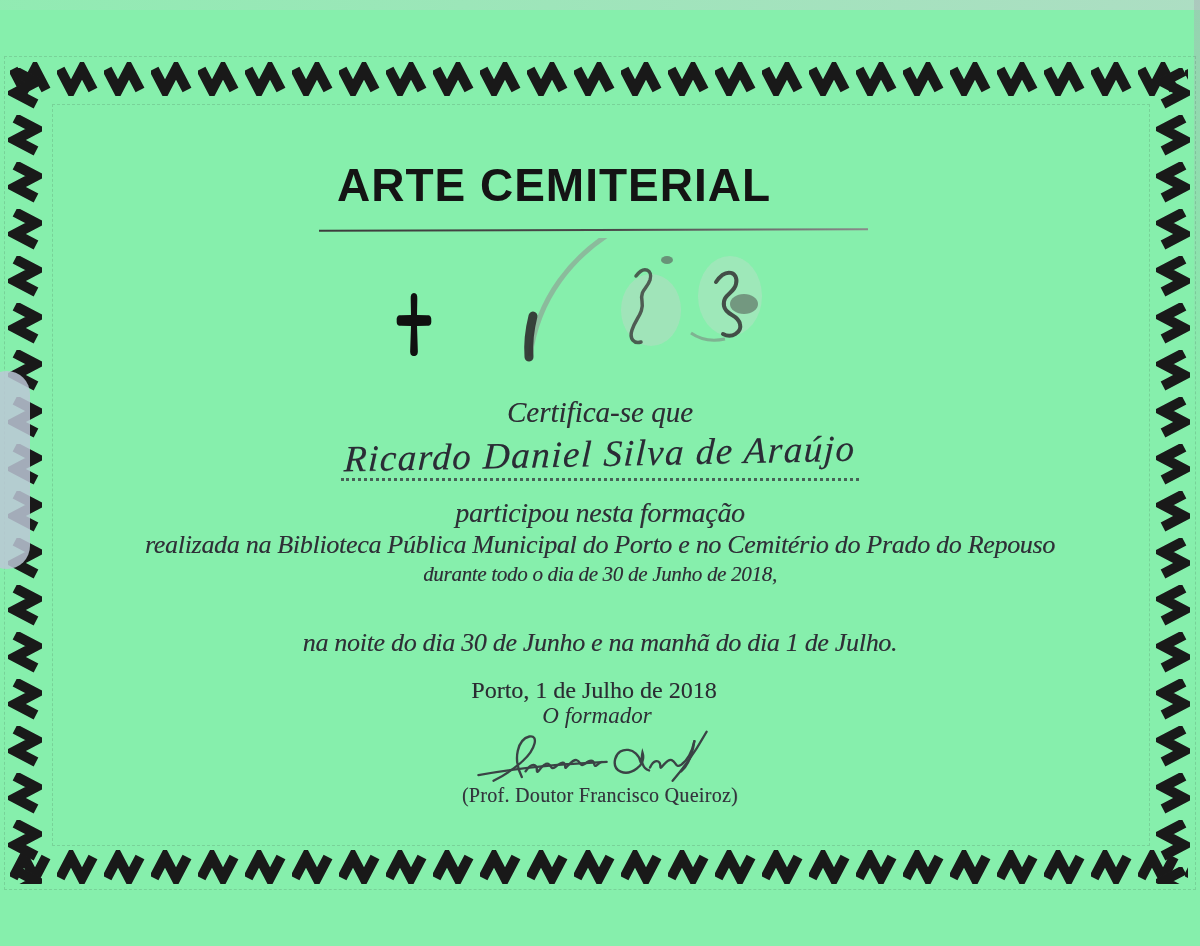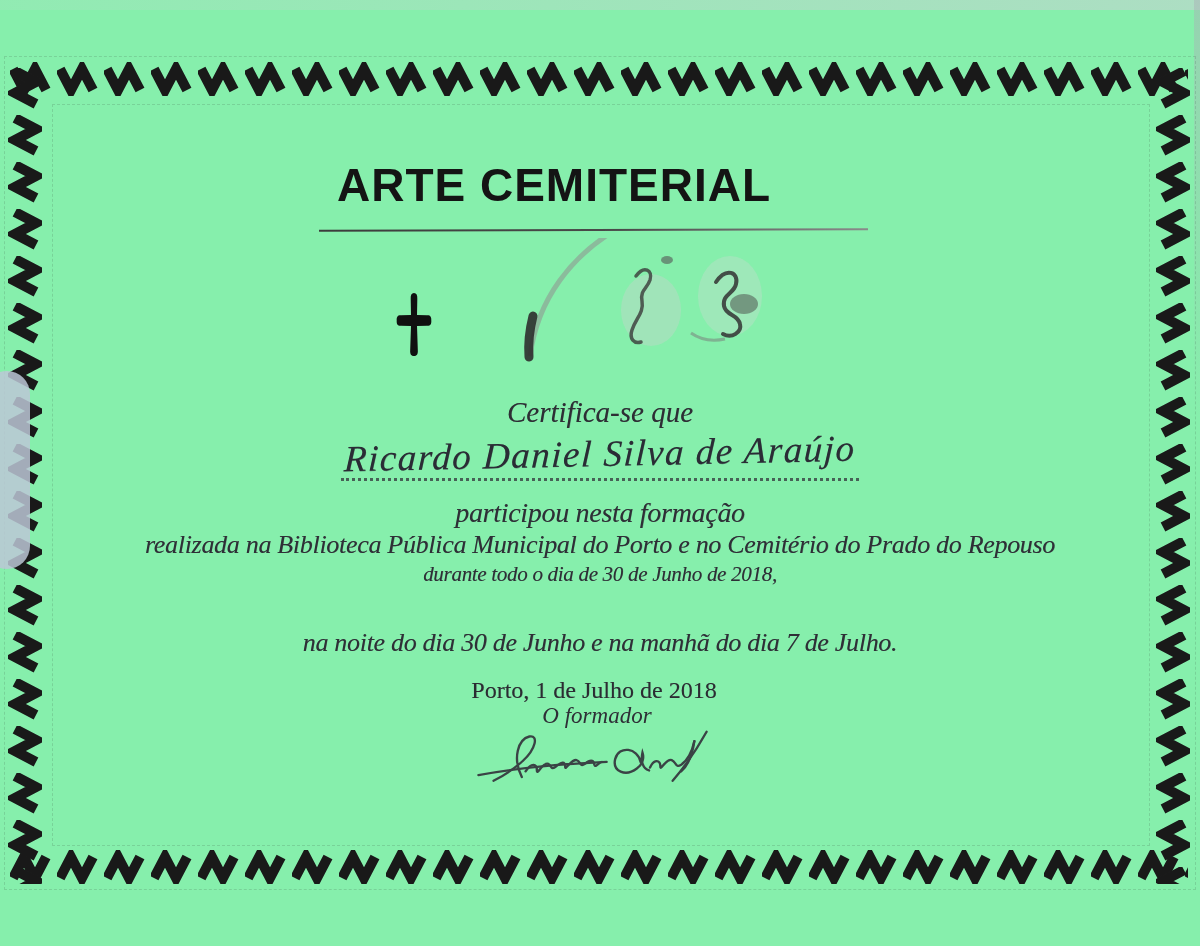--- a/index.html
+++ b/index.html
@@ -159,33 +159,34 @@
 
   <div class="certify">Certifica-se que</div>
 
   <div class="name-line">
     <span class="participant-name">Ricardo Daniel Silva de Araújo</span>
   </div>
 
   <div class="body-line bl-0">participou nesta formação</div>
   <div class="body-line bl-1">realizada na Biblioteca Pública Municipal do Porto e no Cemitério do Prado do Repouso</div>
   <div class="body-line bl-2">durante todo o dia de 30 de Junho de 2018,</div>
-  <div class="body-line bl-4">na noite do dia 30 de Junho e na manhã do dia 7 de Julho.</div>
+  <div class="body-line bl-4">na noite do dia 30 de Junho e na manhã do dia 1 de Julho.</div>
 
   <div class="place-date">Porto, 1 de Julho de 2018</div>
   <div class="signer-role">O formador</div>
 
   <svg class="signature" viewBox="0 0 292 70">
     <g fill="none" stroke="#34353d" stroke-width="2.5" stroke-linecap="round" opacity="0.92">
       <path d="M16,50 C60,42 105,38 152,36"></path>
       <path d="M62,52 C52,32 58,12 70,9 C80,7 77,22 63,35 C53,44 42,51 32,56"></path>
       <path d="M66,46 c6,-9 12,-9 12,-1 c0,6 6,-9 12,-7 c4,2 2,7 8,3 c6,-5 10,-6 10,0 c0,5 6,-8 12,-7 c5,1 3,8 9,4 c5,-4 9,-5 10,1 c1,4 5,-3 8,-3"></path>
       <path d="M188,36 c-3,-15 -23,-18 -27,-3 c-3,13 11,19 23,10 c6,-4 8,-11 6,-17 c-2,9 0,17 7,19"></path>
       <path d="M198,42 c4,-9 11,-9 11,-1 c0,5 6,-9 12,-7 c5,2 4,9 10,5 c7,-5 12,-16 14,-25"></path>
       <path d="M245,14 c-2,14 -7,26 -14,32"></path>
       <path d="M222,56 C234,42 248,22 258,4"></path>
     </g>
   </svg>
 
+  <div class="signer-caption">(Prof. Doutor Francisco Queiroz)</div>
 
   <div class="scroll-pill"></div>
 
 </div>
 
 </body></html>

